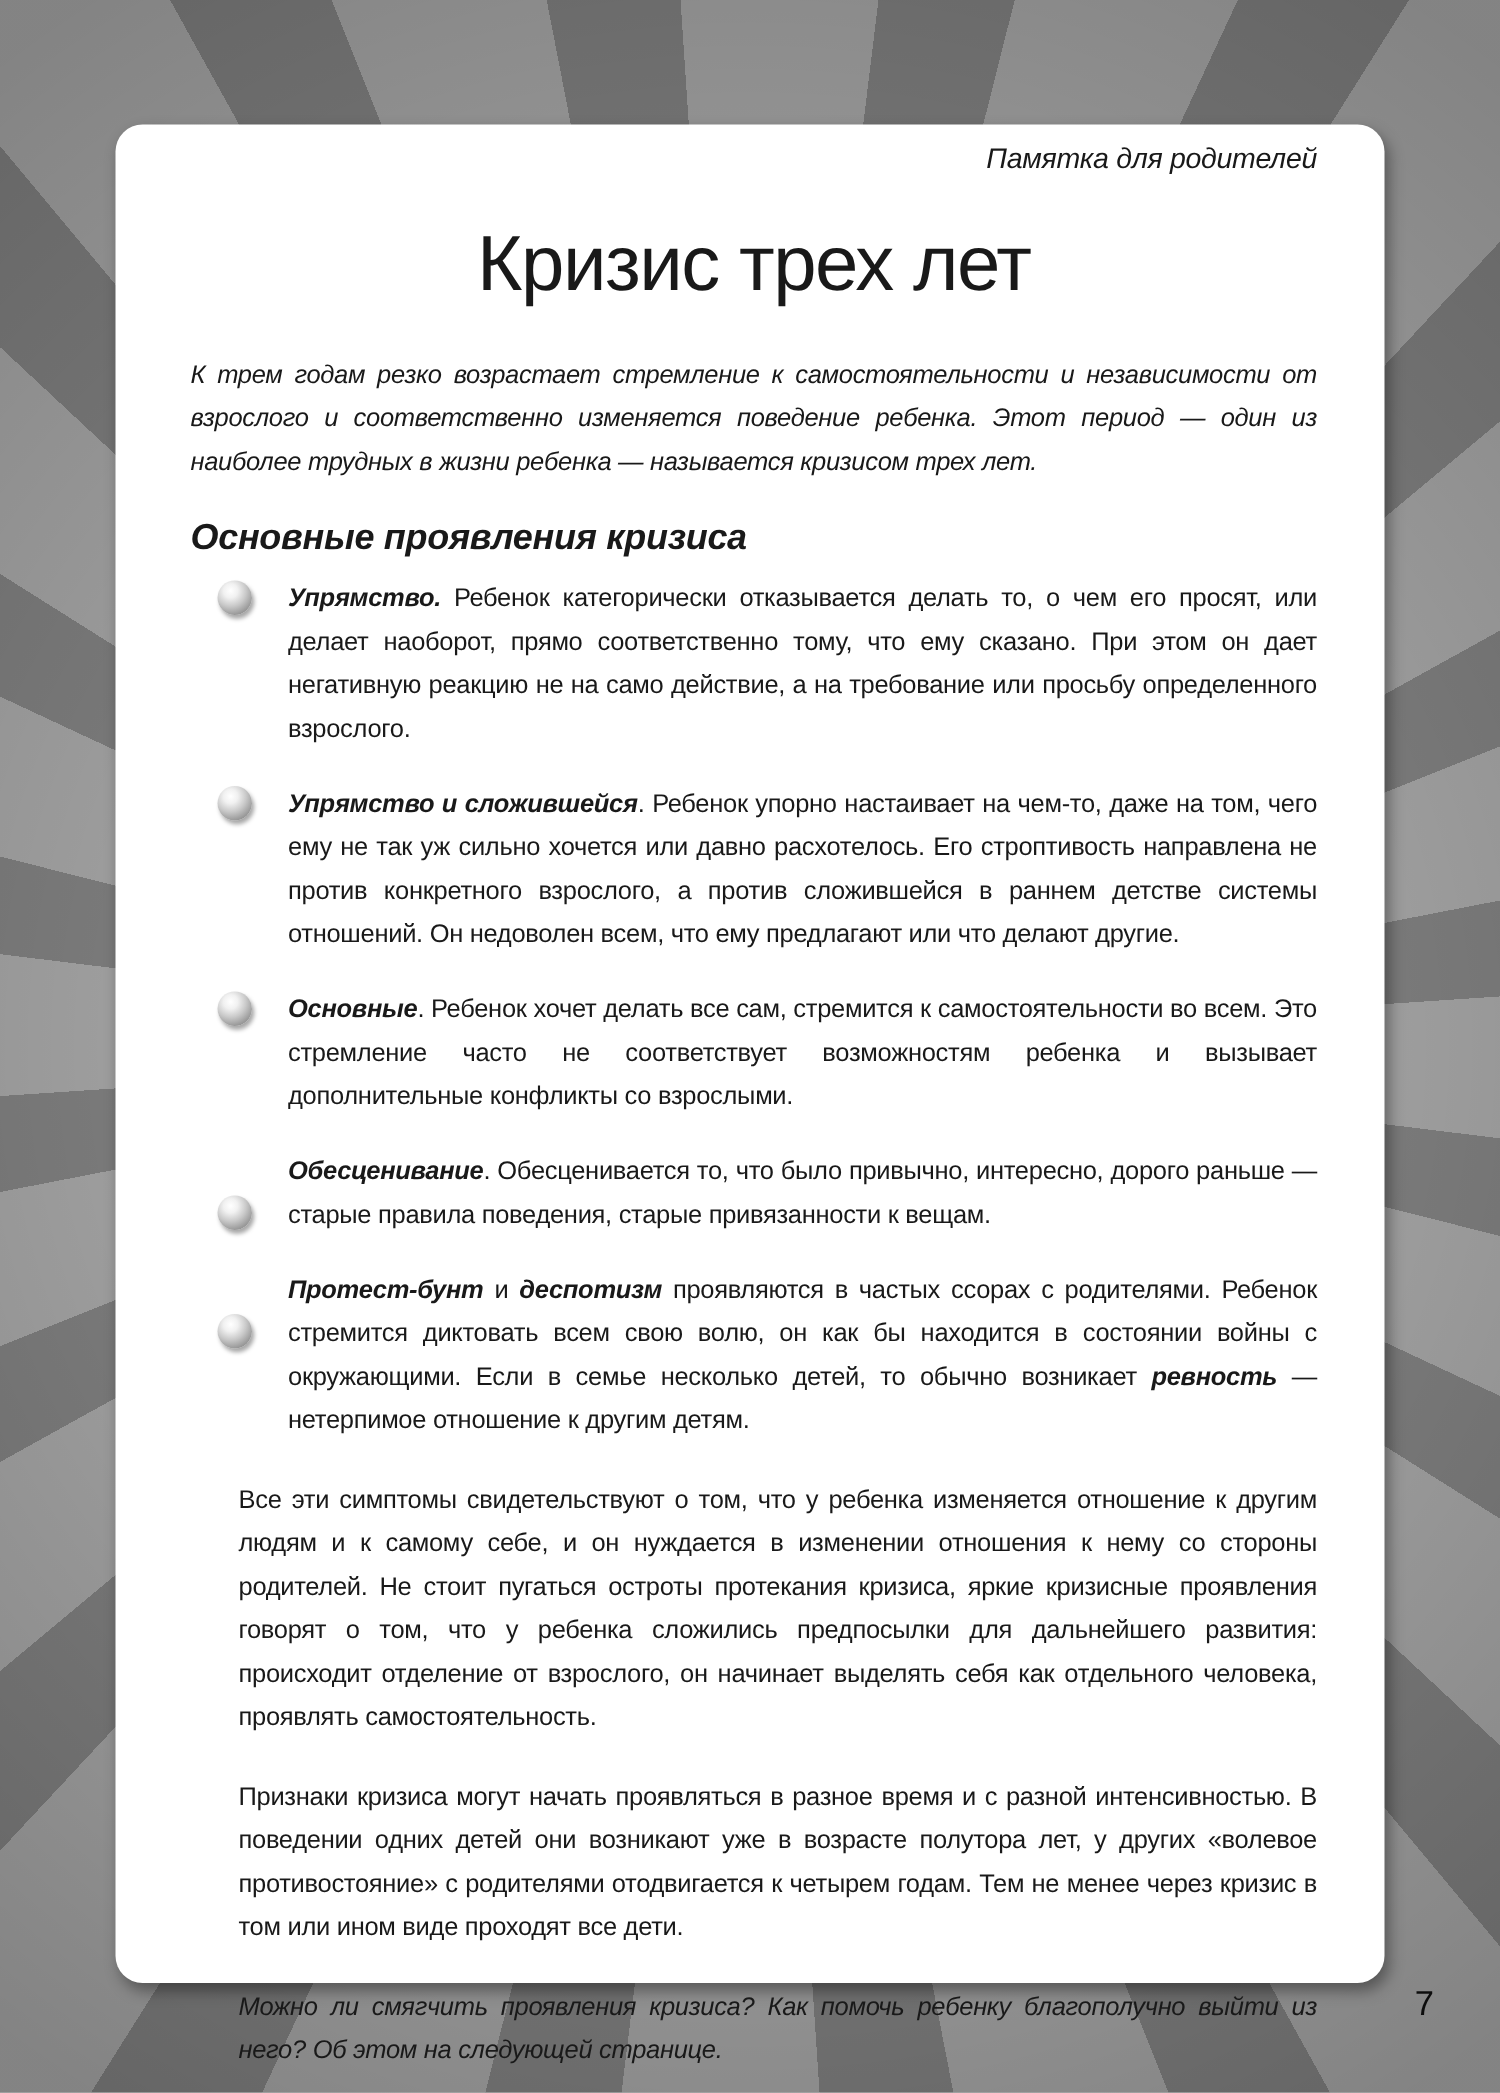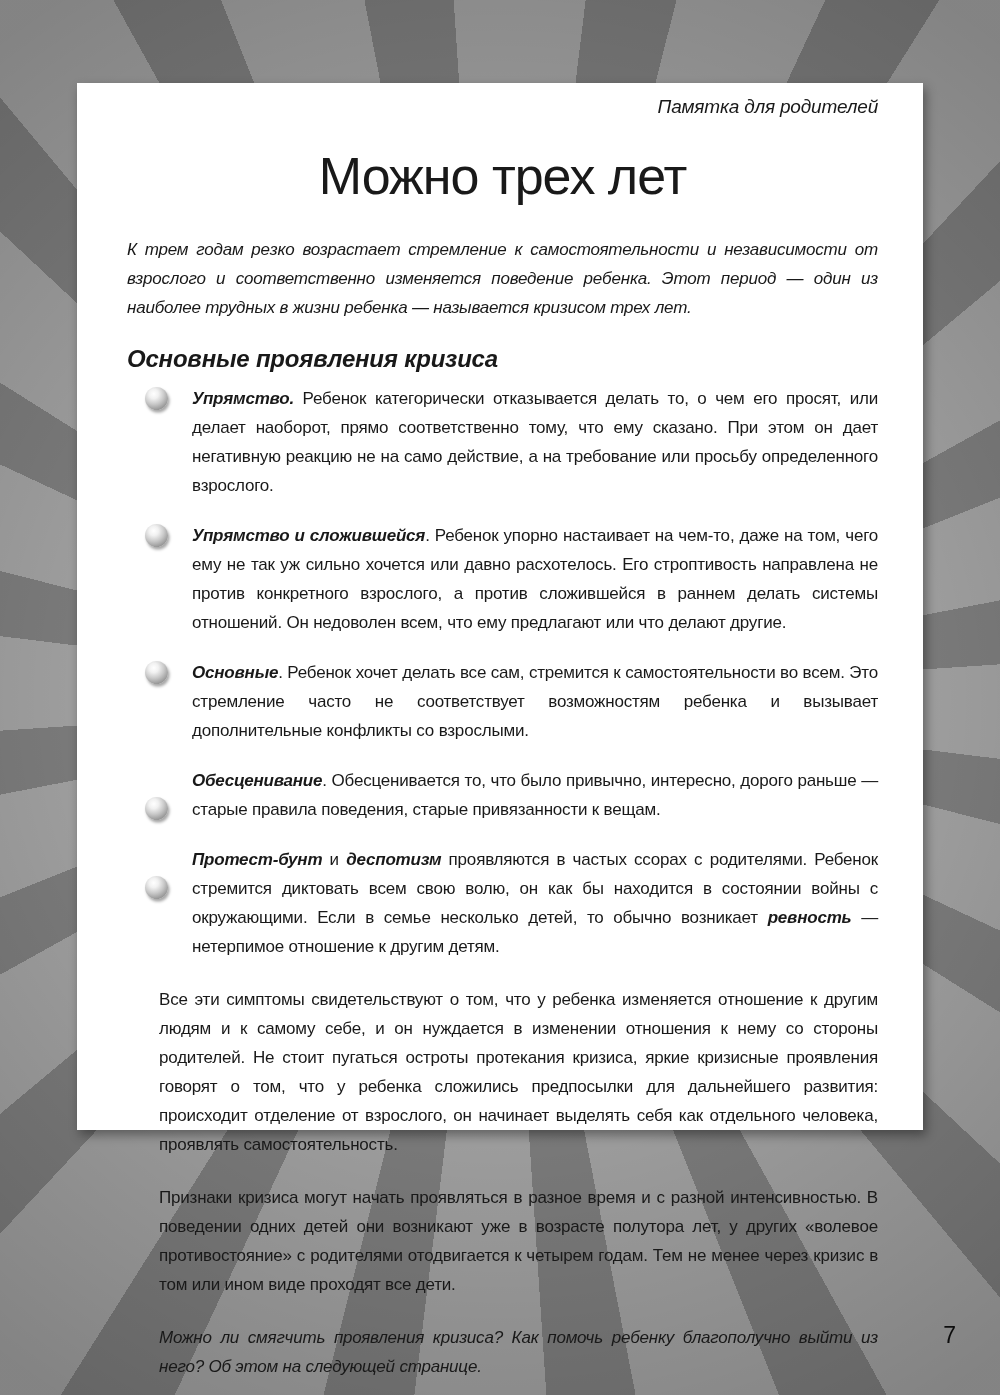--- a/index.html
+++ b/index.html
@@ -20,24 +20,25 @@
       repeating-conic-gradient(from 0deg at 50% 50%,
         var(--ray-light) 0deg 7deg,
         var(--ray-dark) 7deg 14.2deg,
         var(--ray-light) 14.2deg 18deg);
     font-family:"Liberation Sans", sans-serif;
     color:var(--ink);
   }
   .sheet{
     position:absolute;
     left:77px;top:83px;
-    width:846px;height:1047px;
+    width:846px;height:1239px;
     background:var(--paper);
     box-shadow:3px 5px 10px rgba(0,0,0,0.38);
     padding:12px 45px 0 50px;
+    border-radius:18px;
   }
   .header-note{
     text-align:right;
     font-style:italic;
     font-size:19px;
     line-height:24px;
     letter-spacing:-0.2px;
   }
   .title{
     text-align:center;
@@ -97,34 +98,34 @@
     color:#0d0d0d;
   }
 </style>
 </head>
 <body>
 
 <div class="canvas">
   <div class="sheet">
     <div class="header-note">Памятка для родителей</div>
 
-    <h1 class="title">Можно трех лет</h1>
+    <h1 class="title">Кризис трех лет</h1>
 
     <p class="intro">К трем годам резко возрастает стремление к самостоятельности и независимости от взрослого и соответственно изменяется поведение ребенка. Этот период — один из наиболее трудных в жизни ребенка — называется кризисом трех лет.</p>
 
     <h2 class="section-heading">Основные проявления кризиса</h2>
 
     <ul class="bullets" id="bullet-list">
         <li>
           <span class="sphere"></span>
           <div class="btext"><span class="lead">Упрямство.</span><span class="seg"> Ребенок категорически отказывается делать то, о чем его просят, или делает наоборот, прямо соответственно тому, что ему сказано. При этом он дает негативную реакцию не на само действие, а на требование или просьбу определенного взрослого.</span></div>
         </li>
         <li>
           <span class="sphere"></span>
-          <div class="btext"><span class="lead">Упрямство и сложившейся</span><span class="seg">. Ребенок упорно настаивает на чем-то, даже на том, чего ему не так уж сильно хочется или давно расхотелось. Его строптивость направлена не против конкретного взрослого, а против сложившейся в раннем делать системы отношений. Он недоволен всем, что ему предлагают или что делают другие.</span></div>
+          <div class="btext"><span class="lead">Упрямство и сложившейся</span><span class="seg">. Ребенок упорно настаивает на чем-то, даже на том, чего ему не так уж сильно хочется или давно расхотелось. Его строптивость направлена не против конкретного взрослого, а против сложившейся в раннем детстве системы отношений. Он недоволен всем, что ему предлагают или что делают другие.</span></div>
         </li>
         <li>
           <span class="sphere"></span>
           <div class="btext"><span class="lead">Основные</span><span class="seg">. Ребенок хочет делать все сам, стремится к самостоятельности во всем. Это стремление часто не соответствует возможностям ребенка и вызывает дополнительные конфликты со взрослыми.</span></div>
         </li>
         <li>
           <span class="sphere"></span>
           <div class="btext"><span class="lead">Обесценивание</span><span class="seg">. Обесценивается то, что было привычно, интересно, дорого раньше — старые правила поведения, старые привязанности к вещам.</span></div>
         </li>
         <li>

